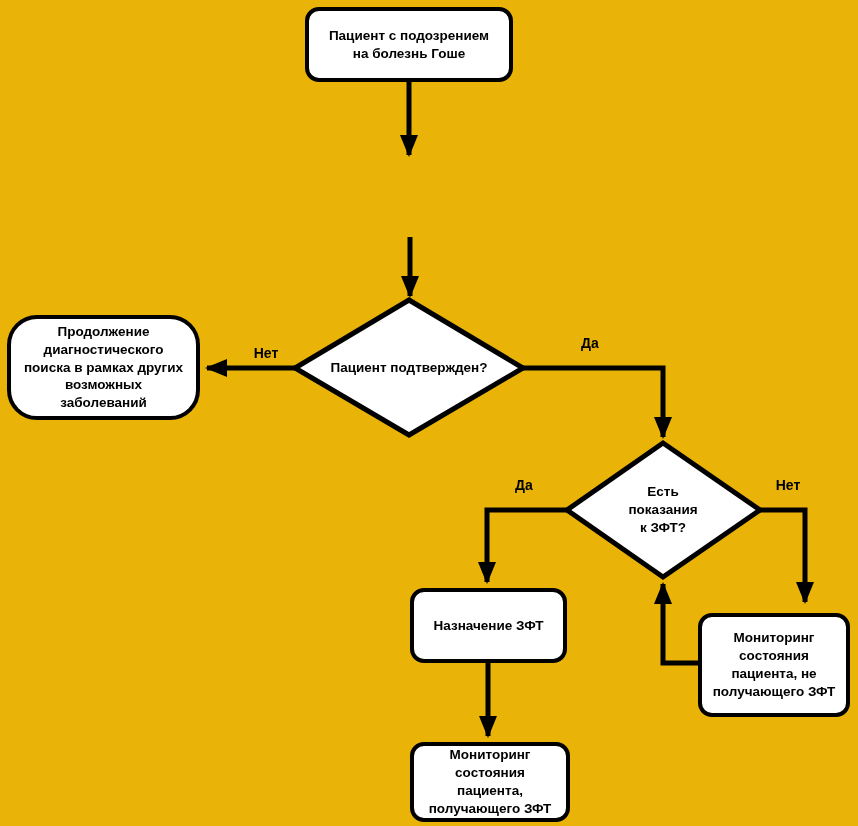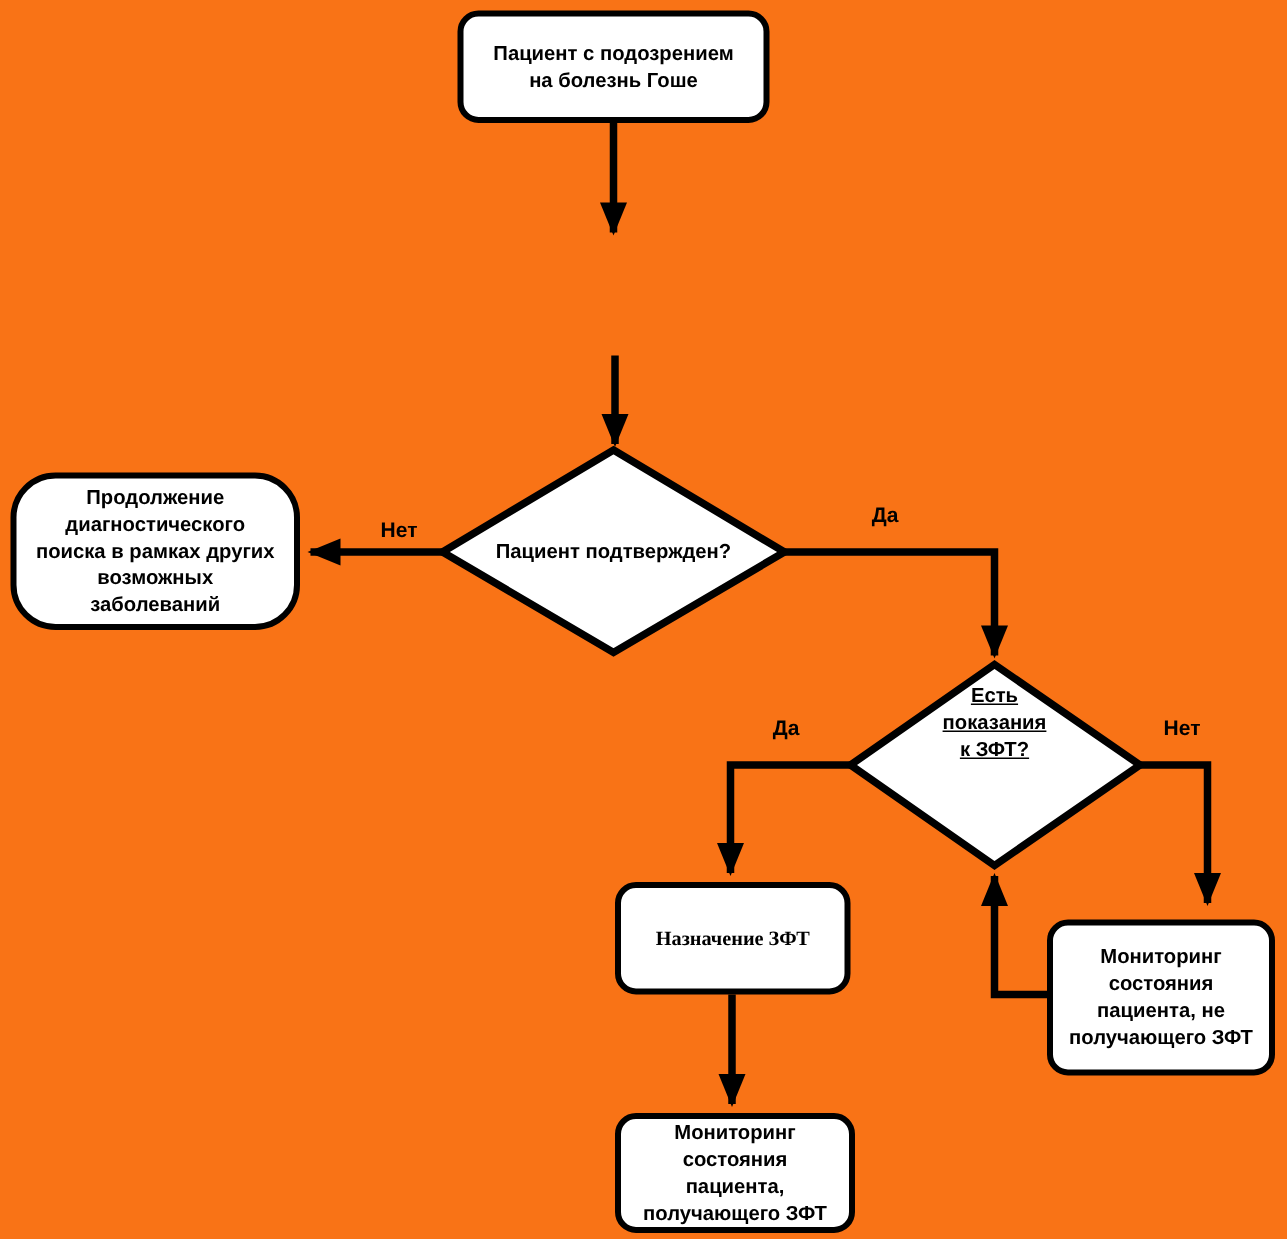--- a/index.html
+++ b/index.html
@@ -4,21 +4,21 @@
 <style>
   html, body {
     margin: 0;
     padding: 0;
     background: #ffffff;
   }
   #canvas {
     position: relative;
     width: 858px;
     height: 826px;
-    background: #f97316;
+    background: #eab308;
     font-family: "Liberation Sans", "DejaVu Sans", sans-serif;
     color: #000000;
     overflow: hidden;
   }
   #wires {
     position: absolute;
     left: 0;
     top: 0;
   }
   .node {
@@ -52,25 +52,25 @@
     position: absolute;
     transform: translate(-50%, -50%);
     font-size: 14px;
     font-weight: bold;
     white-space: nowrap;
   }
   
   #node-suspect      { left: 305px; top: 7px;   width: 208px; height: 75px; }
   #node-diagnostics  { left: 333px; top: 160px; width: 155px; height: 77px; }
   #node-continue     { left: 7px;   top: 315px; width: 193px; height: 105px; border-radius: 30px; }
-  #node-ert          { left: 410px; top: 588px; width: 157px; height: 75px; font-family: Liberation Serif, serif; }
+  #node-ert          { left: 410px; top: 588px; width: 157px; height: 75px; }
   #node-mon-ert      { left: 410px; top: 742px; width: 160px; height: 80px; }
   #node-mon-no-ert   { left: 698px; top: 613px; width: 152px; height: 104px; }
   #label-d1 { left: 309px; top: 352px; width: 200px; height: 32px; }
-  #label-d2 { left: 593px; top: 449px; width: 140px; height: 66px; text-decoration: underline; }
+  #label-d2 { left: 593px; top: 477px; width: 140px; height: 66px; }
   #edge-no-1  { left: 266px; top: 353px; }
   #edge-yes-1 { left: 590px; top: 343px; }
   #edge-yes-2 { left: 524px; top: 485px; }
   #edge-no-2  { left: 788px; top: 485px; }
 </style>
 </head>
 <body>
 
 <div id="canvas">
 

